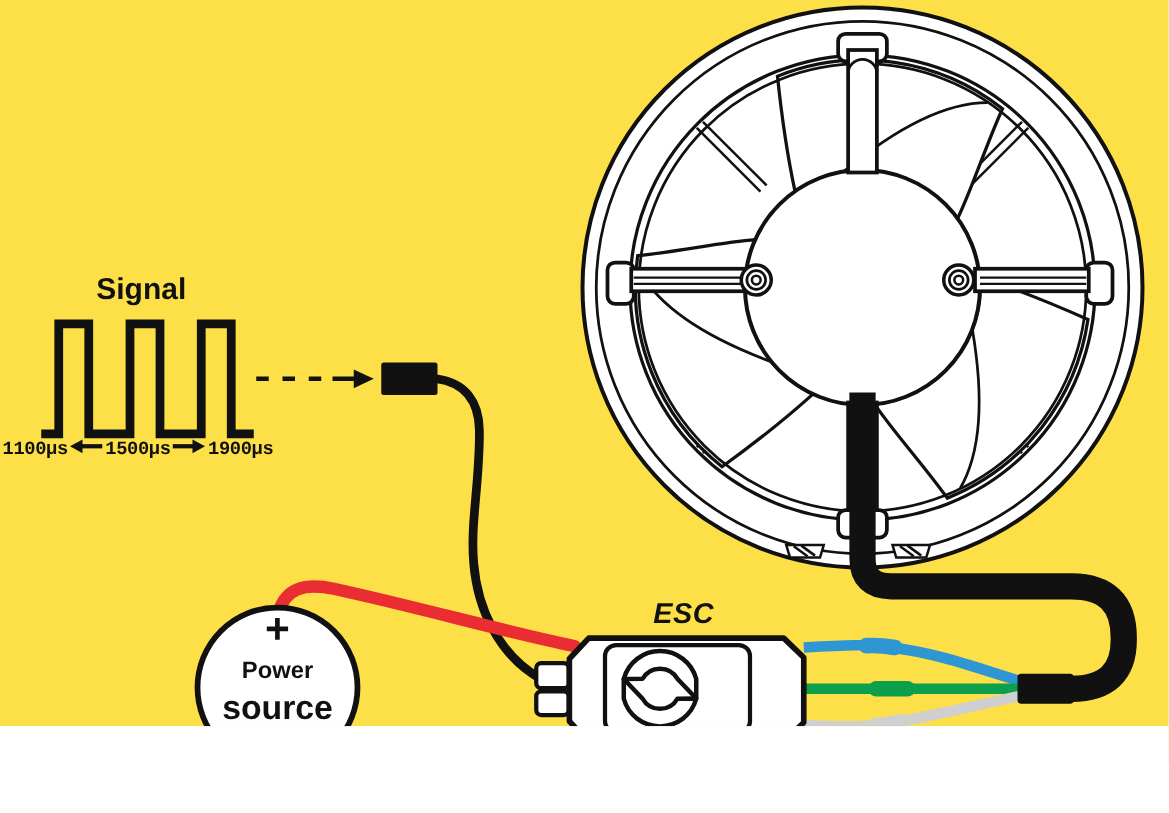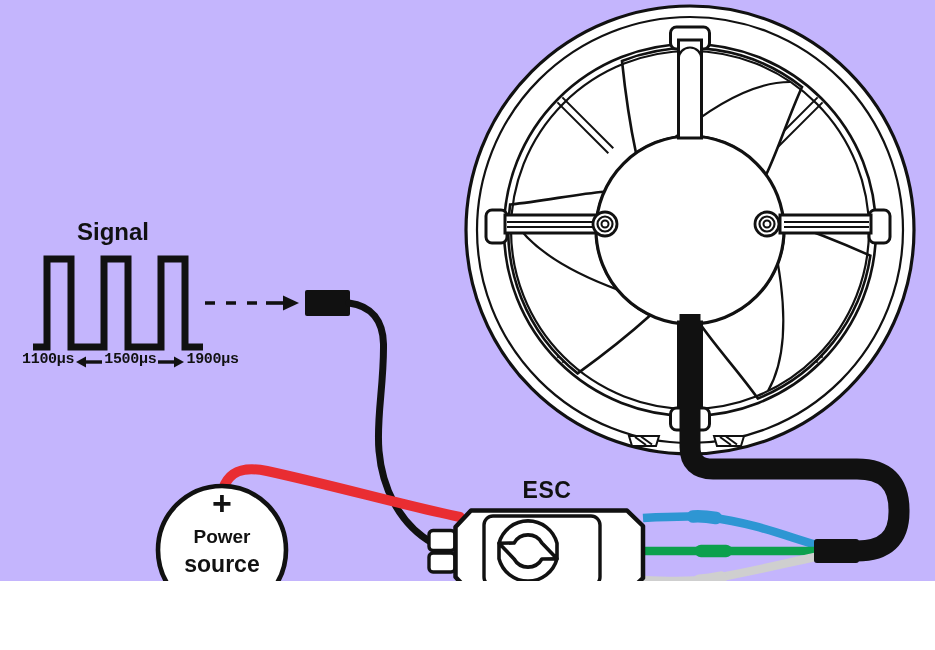--- a/index.html
+++ b/index.html
@@ -1,29 +1,29 @@
 <!DOCTYPE html>
 <html><head>
 <meta charset="utf-8">
 <style>
   html,body{margin:0;padding:0;background:#fff;}
   .stage{
-    position:relative;width:935px;height:581px;background:#c4b5fd;overflow:hidden;
+    position:relative;width:935px;height:581px;background:#fde047;overflow:hidden;
     font-family:"Liberation Sans",sans-serif;
   }
   .stage svg.art{position:absolute;left:0;top:0;}
   .label{position:absolute;color:#111;font-weight:bold;text-align:center;line-height:1.05;}
   .signal-title{left:63px;top:219px;width:100px;font-size:24px;}
-  .esc-title{left:503px;top:478px;width:88px;font-size:23px;letter-spacing:.5px;}
+  .esc-title{left:503px;top:478px;width:88px;font-size:23px;letter-spacing:.5px;font-style:italic;}
   .ps-plus{left:192px;top:486px;width:60px;font-size:34px;}
   .ps-line1{left:158px;top:527px;width:128px;font-size:19px;}
-  .ps-line2{left:158px;top:552px;width:128px;font-size:23px;}
+  .ps-line2{left:158px;top:552px;width:128px;font-size:27px;}
   .ps-minus{left:192px;top:570px;width:60px;font-size:36px;}
   .timing-row{
-    position:absolute;left:22px;top:351px;display:flex;align-items:flex-end;gap:2px;
+    position:absolute;left:2px;top:351px;display:flex;align-items:flex-start;gap:2px;
     font-family:"Liberation Mono","DejaVu Sans Mono",monospace;
     font-weight:bold;font-size:15px;letter-spacing:-.3px;color:#111;white-space:nowrap;
   }
   .timing-row svg{display:block;}
 </style>
 </head>
 <body>
 
 <div class="stage">
 

